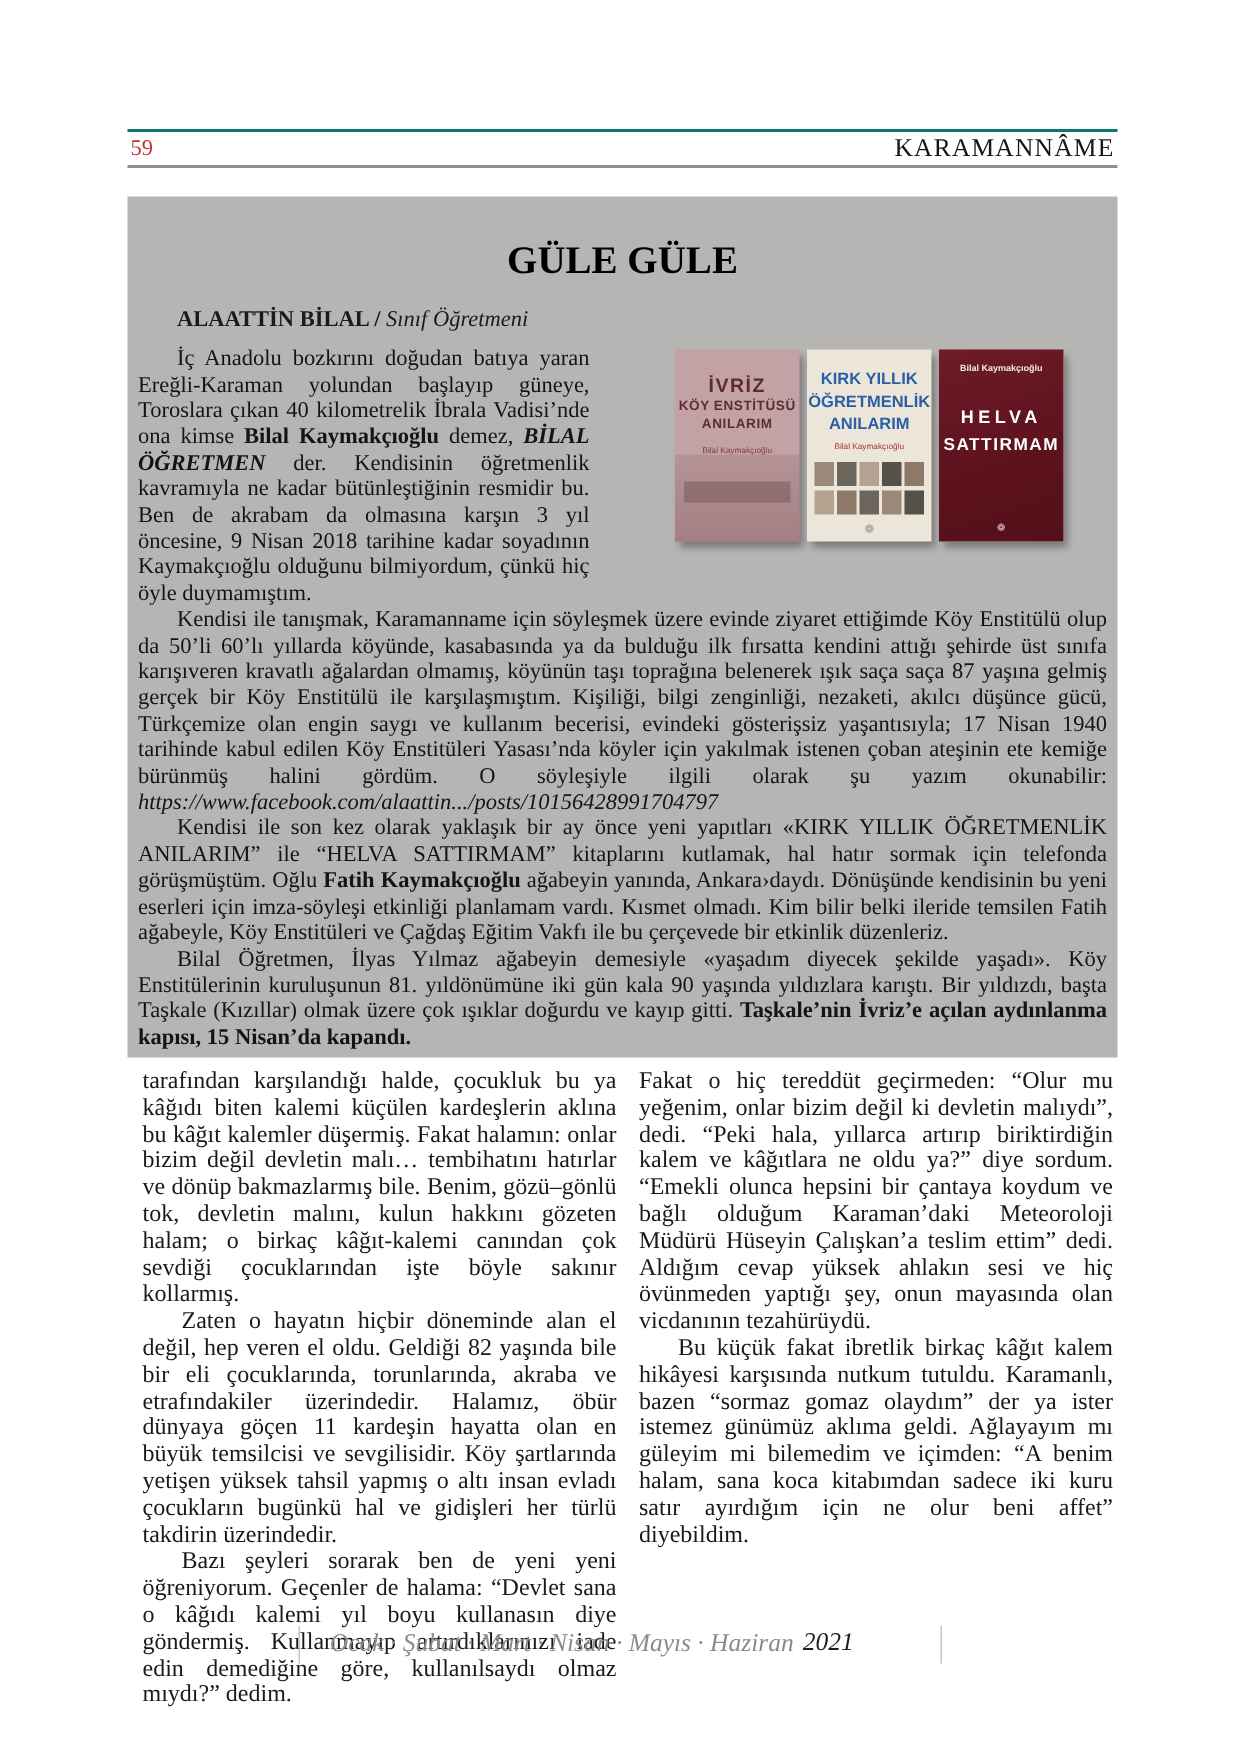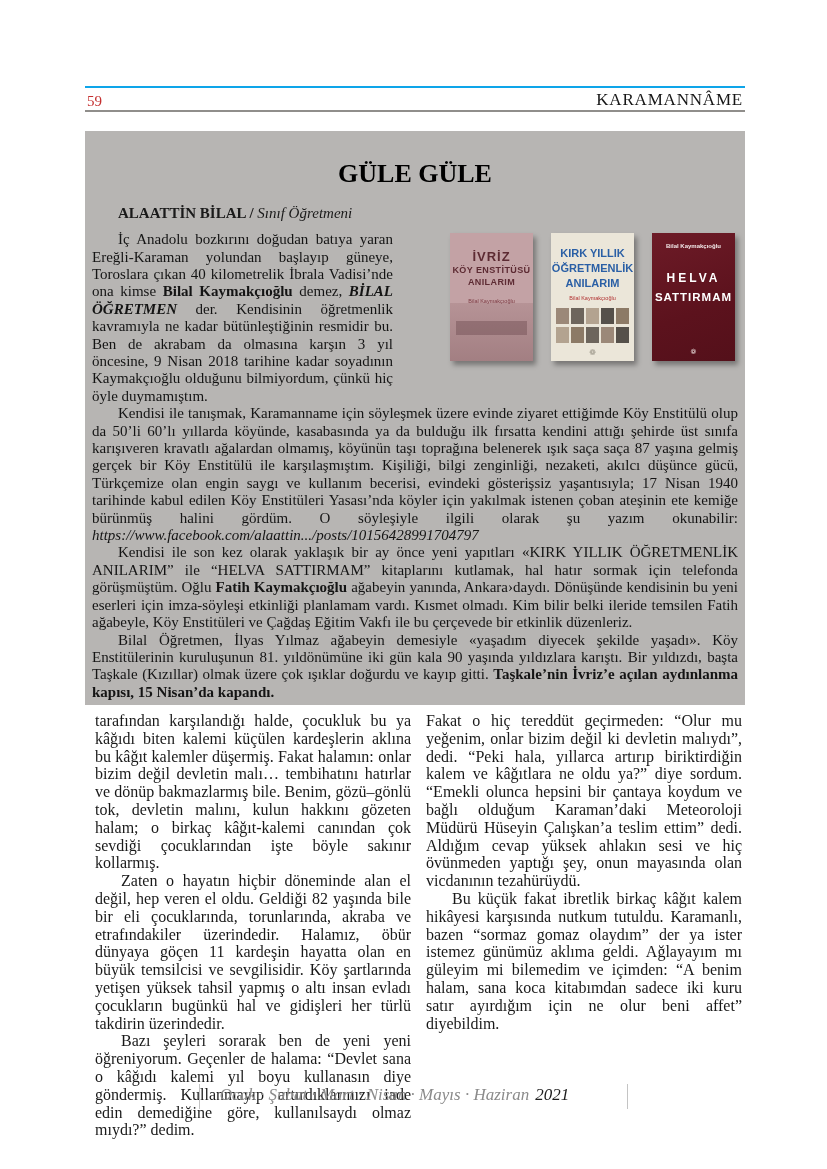--- a/index.html
+++ b/index.html
@@ -1,35 +1,35 @@
 <!DOCTYPE html>
 <html lang="tr"><head>
 <meta charset="utf-8">
 <style>
   html,body{margin:0;padding:0;background:#ffffff;}
   .page{position:relative;width:827px;height:1169px;background:#ffffff;overflow:hidden;
         font-family:"Liberation Serif", serif;color:#1a1a1a;}
   
   .header{position:absolute;left:85px;top:86px;width:660px;height:26px;
-          border-top:2px solid #0ea5e9;border-bottom:2px solid #908e8b;
-          display:flex;justify-content:space-between;align-items:flex-end;box-sizing:border-box;padding:0 2px;gap:37px;}
+          border-top:2px solid #0f766e;border-bottom:2px solid #908e8b;
+          display:flex;justify-content:space-between;align-items:center;box-sizing:border-box;padding:0 2px;gap:37px;}
   .page-num{color:#c53030;font-size:15px;}
   .journal{font-size:17px;letter-spacing:.8px;color:#161616;}
   
   .panel{position:absolute;left:85px;top:131px;width:660px;height:574px;box-sizing:border-box;
          background:#b7b5b3;padding:12px 7px 8px 7px;overflow:hidden;}
   .title{text-align:center;font-weight:bold;font-size:26px;line-height:1.16;color:#000000;margin:16px;}
   .byline{margin:7px 0 9px 26px;font-size:15px;}
   .byline .author{font-weight:bold;}
   .byline .role{font-style:italic;}
   .boxtext p{font-size:15px;line-height:17.4px;text-align:justify;margin:0;color:#141414;}
   .indent{text-indent:26px;}
   .b{font-weight:bold;} .i{font-style:italic;}
   
-  .books{float:right;width:288px;margin:2px 0 12px 9px;display:flex;gap:18px;padding-left:48px;}
+  .books{float:right;width:288px;margin:2px 0 12px 9px;display:flex;gap:5px;padding-left:48px;}
   .book{width:83px;height:128px;box-sizing:border-box;position:relative;
         box-shadow:3px 4px 5px rgba(0,0,0,.35);display:flex;flex-direction:column;align-items:center;}
   .book1{background:#c3a2a5;}
   .book1 .b1title{margin-top:16px;text-align:center;font-weight:bold;font-size:9px;line-height:1.25;
                   color:#5d2b33;font-family:"Liberation Sans",sans-serif;letter-spacing:.4px;}
   .book1 .b1t1{font-size:13px;letter-spacing:1px;}
   .book1 .b1author{margin-top:10px;font-size:5.5px;color:#7c3b43;font-family:"Liberation Sans",sans-serif;}
   .book1 .b1photo{position:absolute;left:0;right:0;bottom:0;height:58px;
                   background:linear-gradient(180deg, rgba(122,78,82,.18), rgba(110,70,74,.38));}
   .book1 .b1photo::after{content:"";position:absolute;left:6px;right:6px;top:18px;height:14px;

